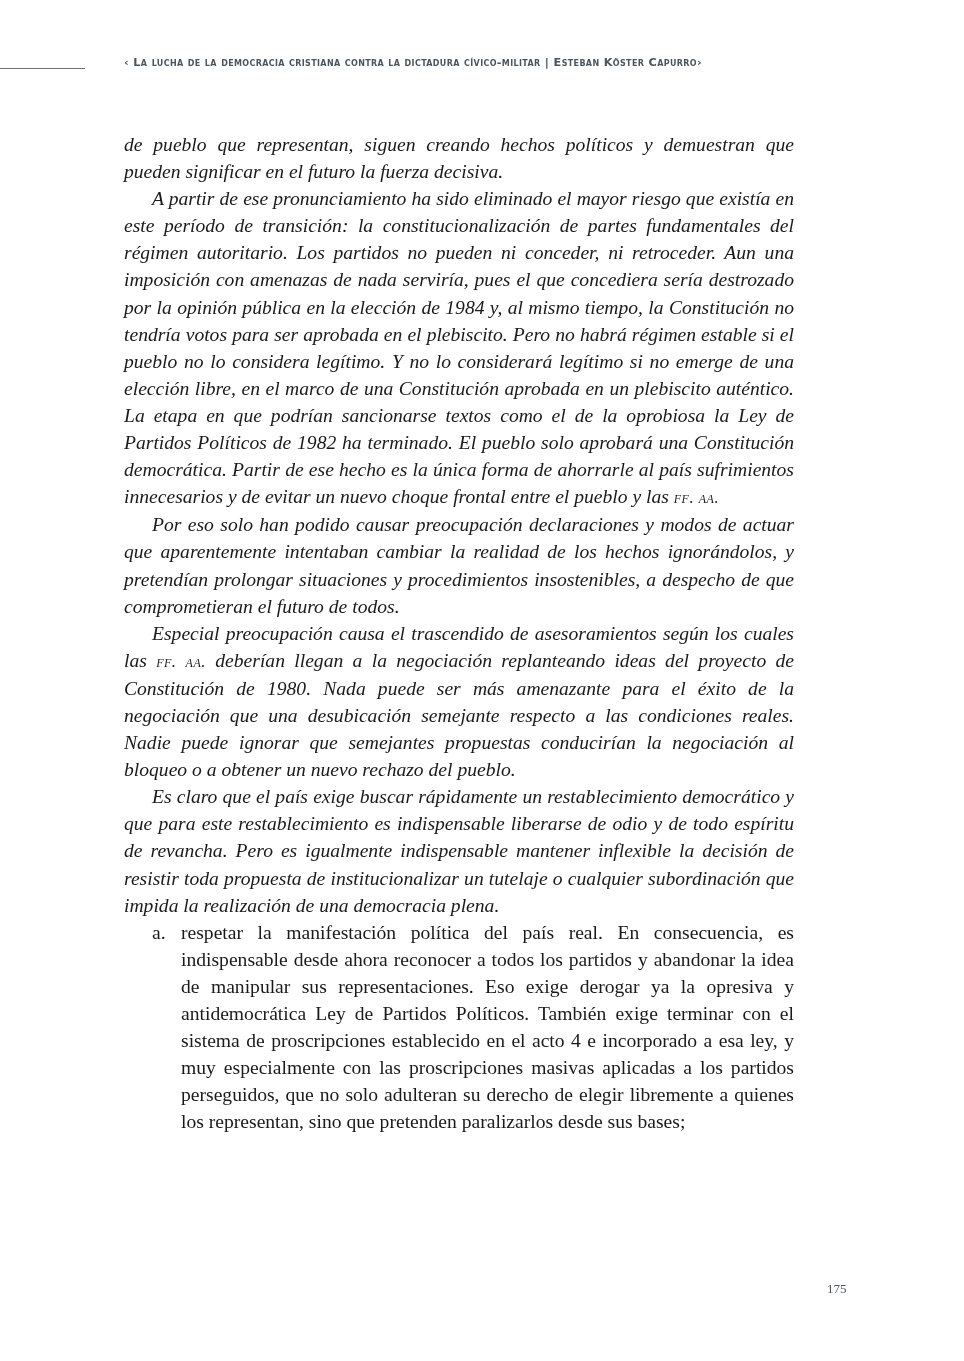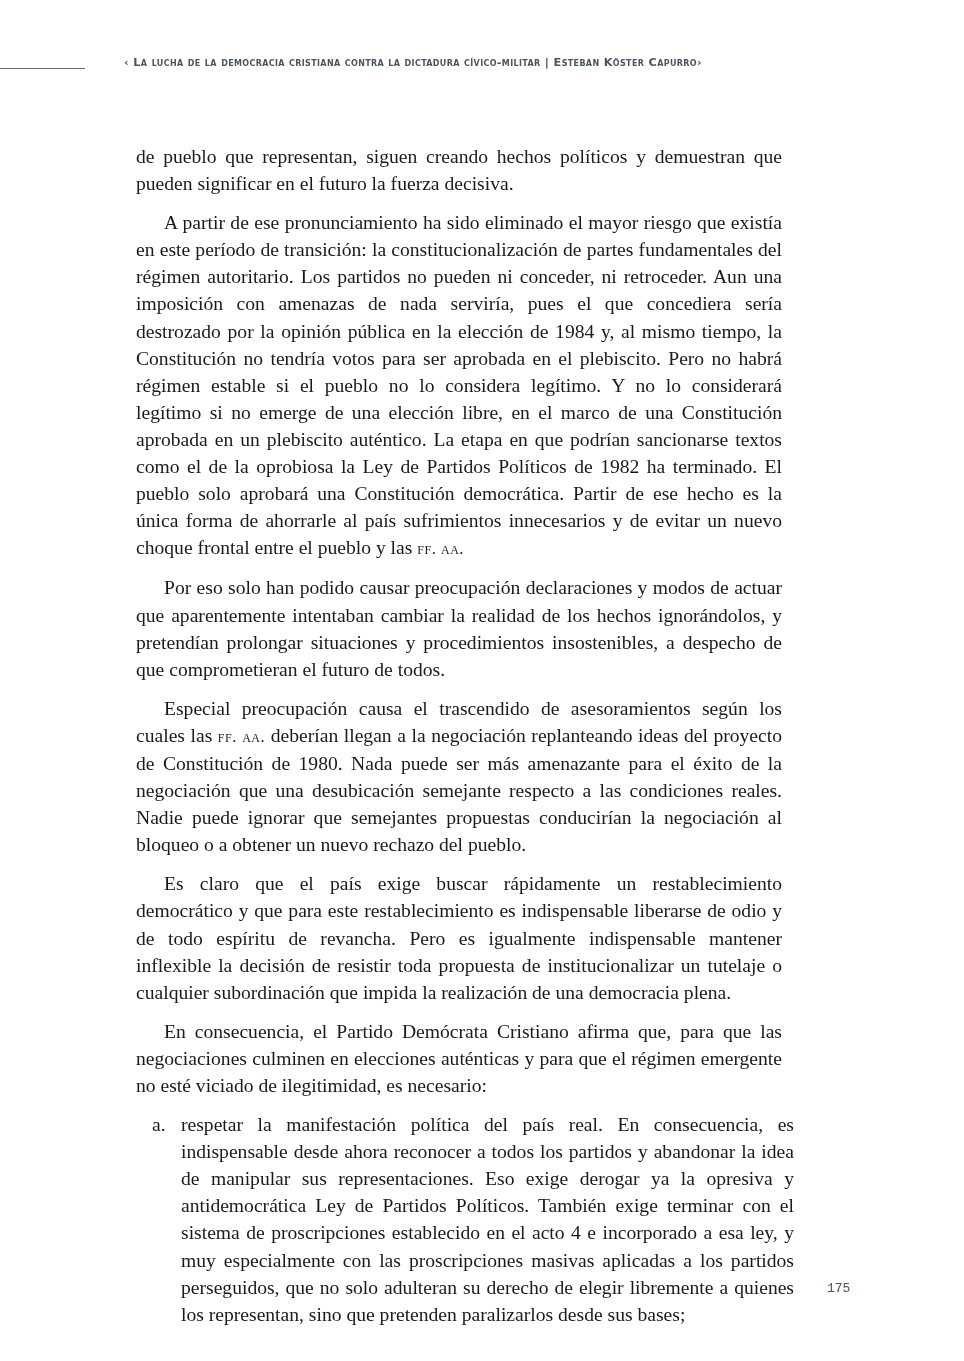--- a/index.html
+++ b/index.html
@@ -10,29 +10,29 @@
     .running-head {
       position: absolute; left: 124px; top: 56px; width: 700px;
       font-family: "DejaVu Sans", sans-serif; font-size: 11.3px; color: #4a5560;
       font-variant: small-caps; letter-spacing: 0.35px; white-space: nowrap; font-weight: bold;
     }
     .body-text {
       position: absolute; left: 124px; top: 131px; width: 670px;
       font-family: "Liberation Serif", serif; font-size: 19.6px; line-height: 27.1px;
       color: #1a1a1a; text-align: justify;
     }
-    .body-text p { margin: 12px; }
+    .body-text p { margin: 0; font-style: italic; }
     .body-text p.indent { text-indent: 28px; }
     .smallcaps { font-variant: small-caps; font-size: 0.85em; letter-spacing: 0.5px; }
     .list { margin: 0; padding: 0; list-style: none; }
     .list-item { position: relative; padding-left: 57px; }
     .list-marker { position: absolute; left: 28px; top: 0; }
     .page-number {
       position: absolute; left: 827px; top: 1281px;
-      font-family: Liberation Mono, monospace; font-size: 13px; color: #4a5560;
+      font-family: Liberation Serif, serif; font-size: 13px; color: #4a5560;
     }
   </style>
 </head>
 <body>
 
 <div class="rule"></div>
 
 <div class="running-head">
   <span>‹</span>
   <span>La lucha de la democracia cristiana contra la dictadura cívico-militar</span>
@@ -49,23 +49,20 @@
   </p>
   <p class="indent">
     <span>Por eso solo han podido causar preocupación declaraciones y modos de actuar que aparentemente intentaban cambiar la realidad de los hechos ignorándolos, y pretendían prolongar situaciones y procedimientos insostenibles, a despecho de que comprometieran el futuro de todos.</span>
   </p>
   <p class="indent">
     <span>Especial preocupación causa el trascendido de asesoramientos según los cuales las </span><span class="smallcaps">ff. aa.</span><span> deberían llegan a la negociación replanteando ideas del proyecto de Constitución de 1980. Nada puede ser más amenazante para el éxito de la negociación que una desubicación semejante respecto a las condiciones reales. Nadie puede ignorar que semejantes propuestas conducirían la negociación al bloqueo o a obtener un nuevo rechazo del pueblo.</span>
   </p>
   <p class="indent">
     <span>Es claro que el país exige buscar rápidamente un restablecimiento democrático y que para este restablecimiento es indispensable liberarse de odio y de todo espíritu de revancha. Pero es igualmente indispensable mantener inflexible la decisión de resistir toda propuesta de institucionalizar un tutelaje o cualquier subordinación que impida la realización de una democracia plena.</span>
   </p>
-  <p class="indent">
-    <span>En consecuencia, el Partido Demócrata Cristiano afirma que, para que las negociaciones culminen en elecciones auténticas y para que el régimen emergente no esté viciado de ilegitimidad, es necesario:</span>
-  </p>
   <ul class="list">
     <li class="list-item">
       <span class="list-marker">a.</span>
       <span>respetar la manifestación política del país real. En consecuencia, es indispensable desde ahora reconocer a todos los partidos y abandonar la idea de manipular sus representaciones. Eso exige derogar ya la opresiva y antidemocrática Ley de Partidos Políticos. También exige terminar con el sistema de proscripciones establecido en el acto 4 e incorporado a esa ley, y muy especialmente con las proscripciones masivas aplicadas a los partidos perseguidos, que no solo adulteran su derecho de elegir libremente a quienes los representan, sino que pretenden paralizarlos desde sus bases;</span>
     </li>
   </ul>
 </div>
 
 <div class="page-number">175</div>
 

